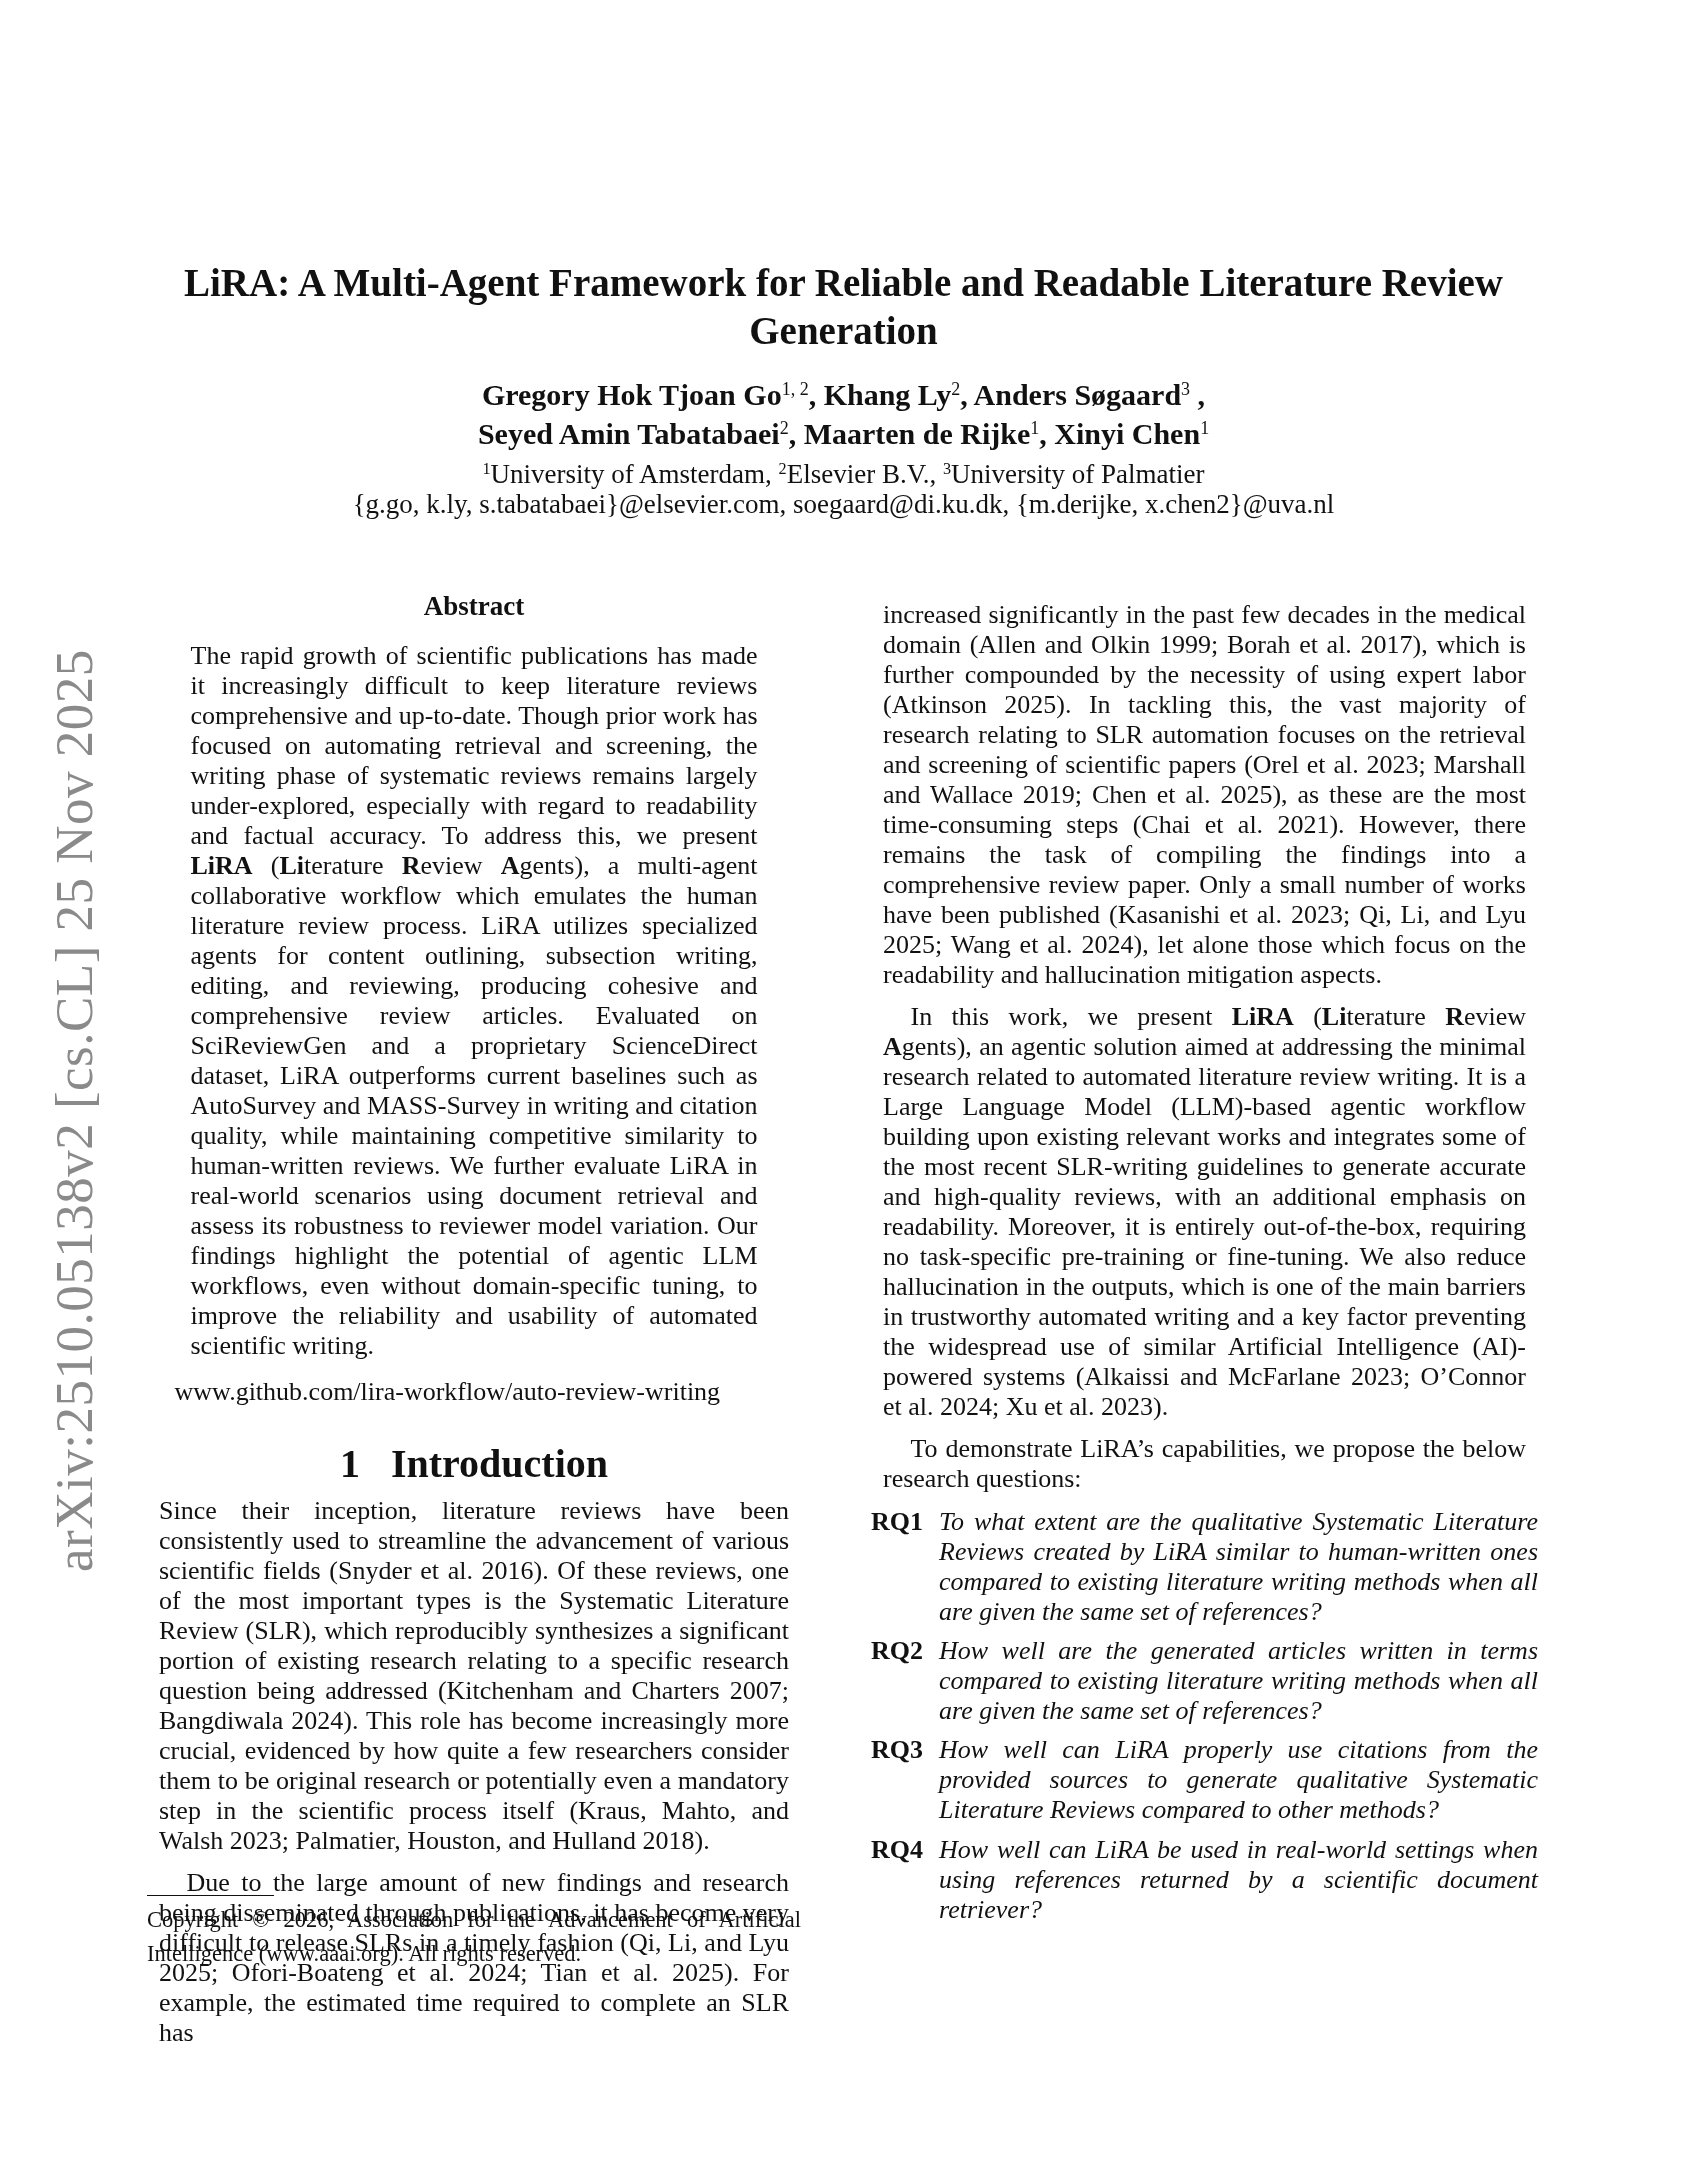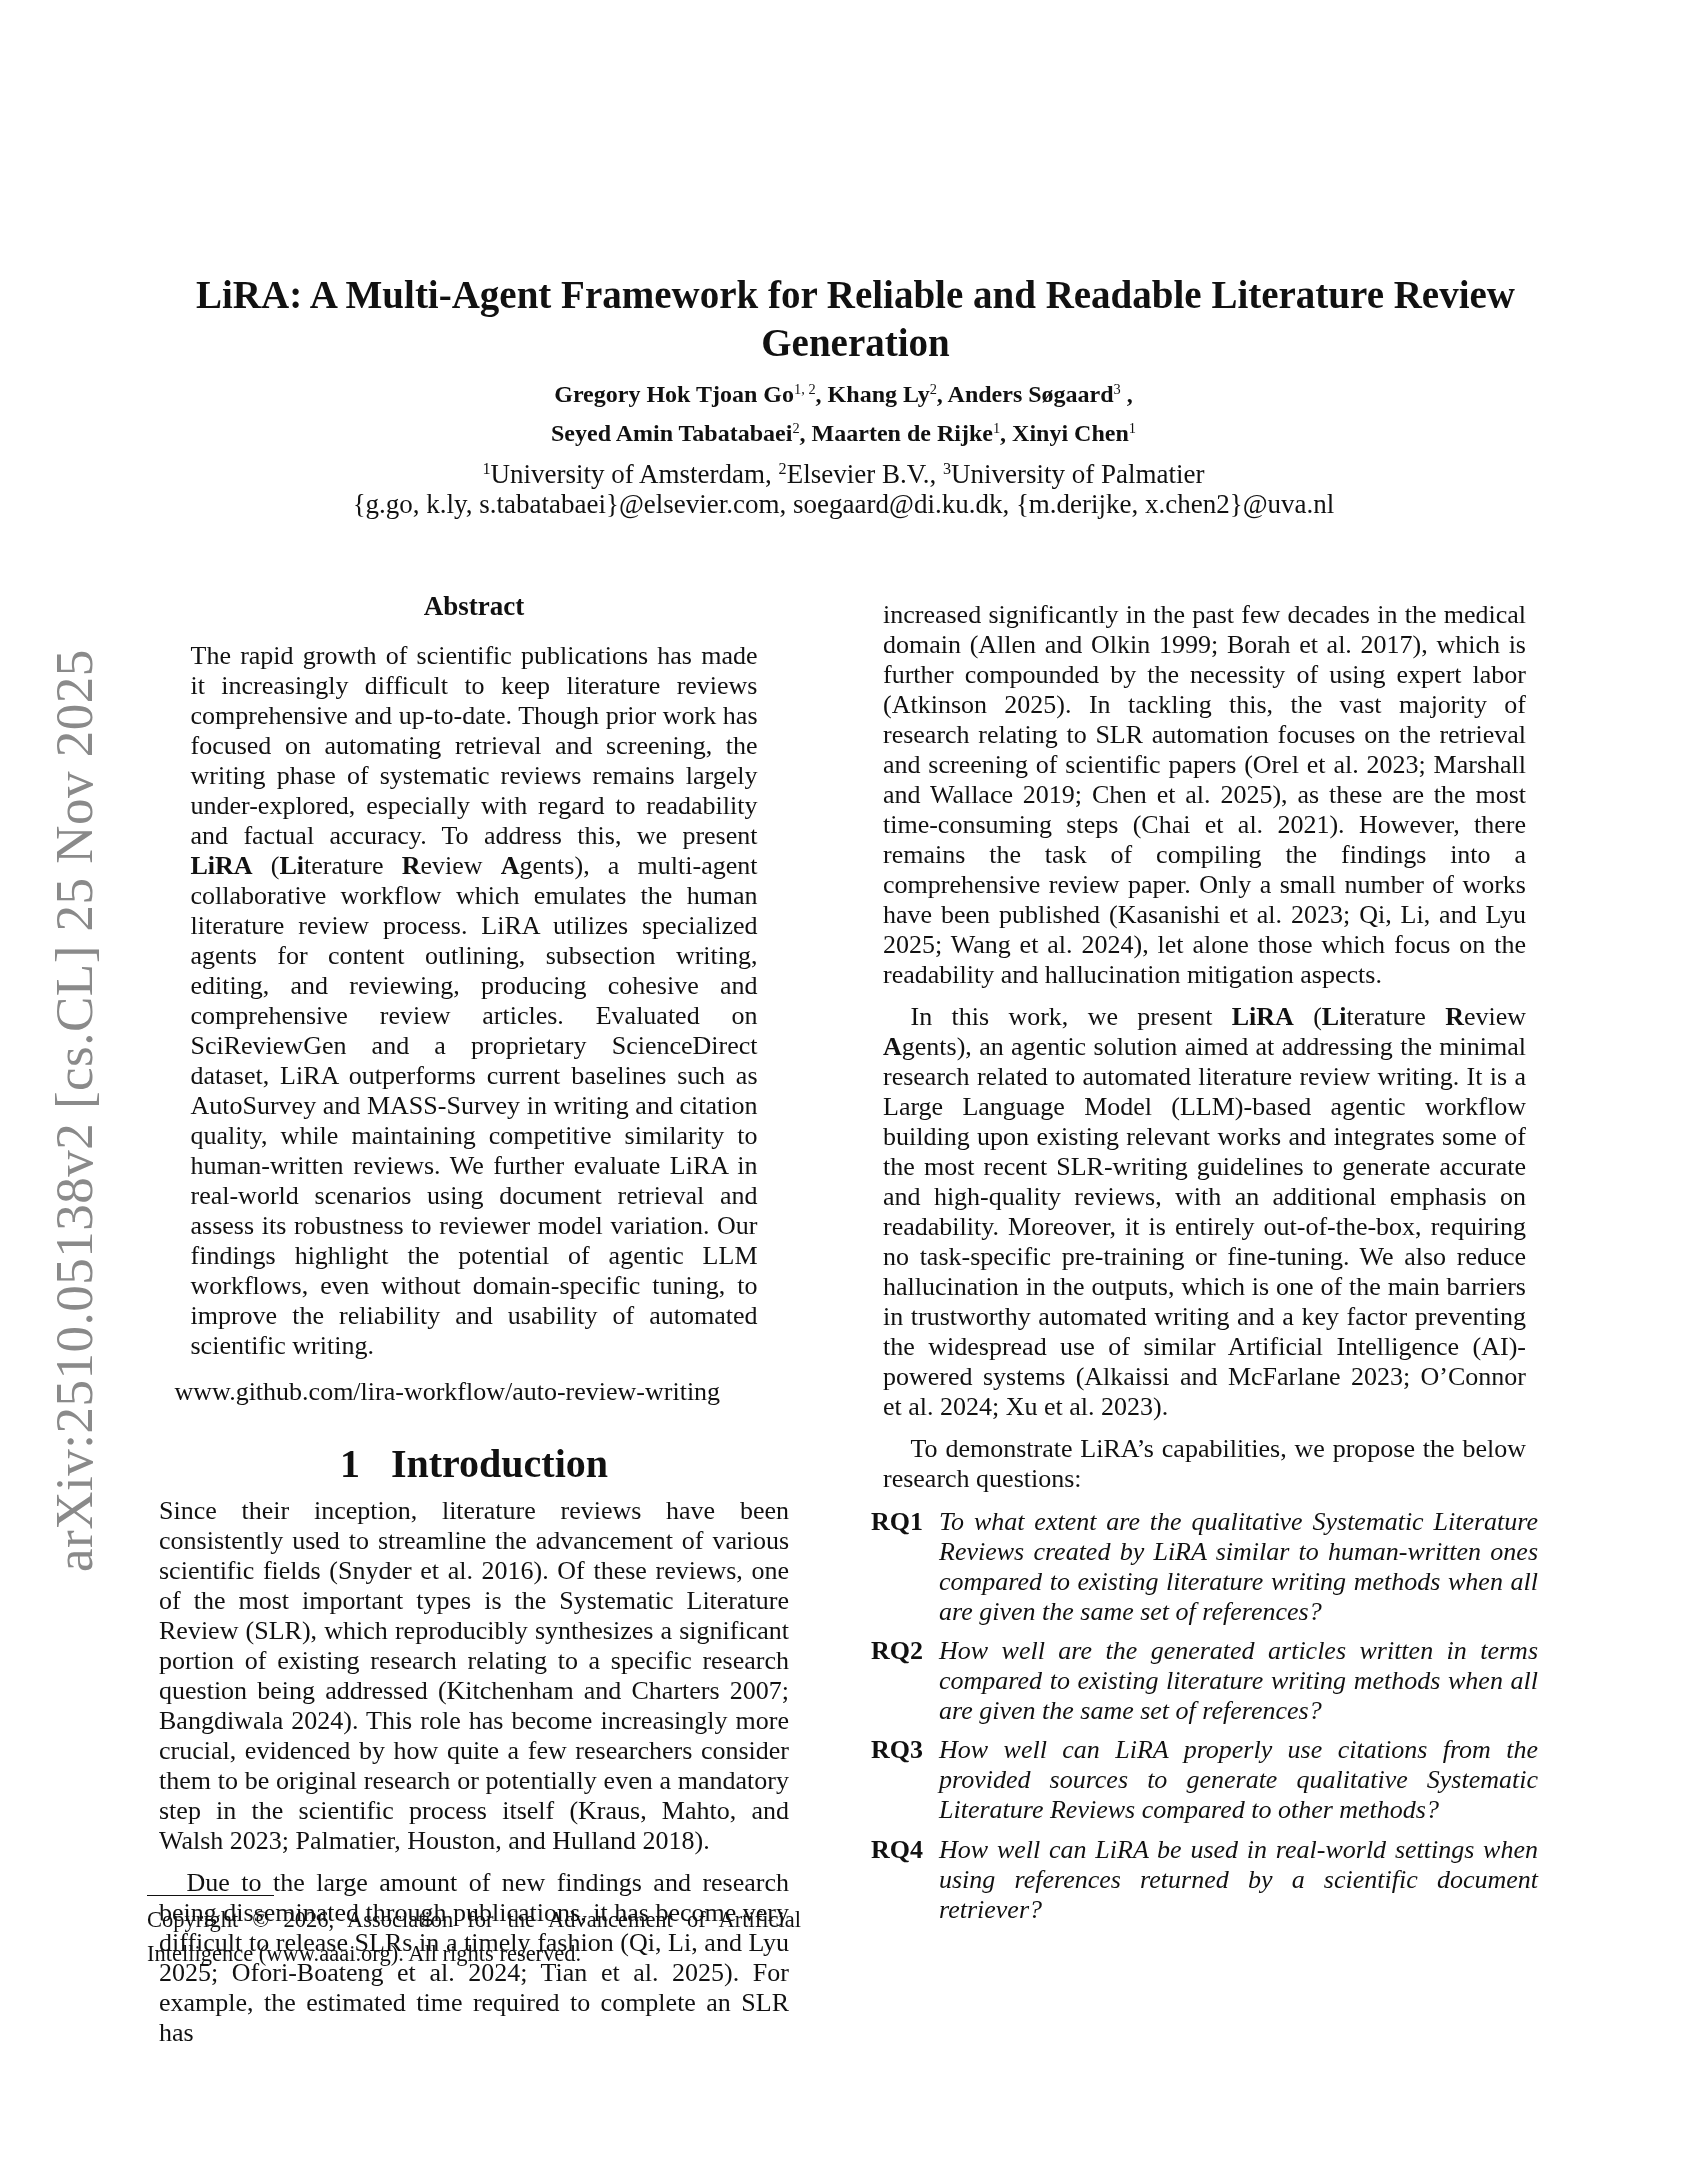--- a/index.html
+++ b/index.html
@@ -3,21 +3,21 @@
 <meta charset="utf-8">
 <style>
   html, body { margin:0; padding:0; background:#ffffff; }
   body { width:1686px; height:2182px; position:relative; overflow:hidden;
          font-family:"Liberation Serif", "DejaVu Serif", serif; color:#111; }
   .stamp { position:absolute; left:48px; top:1572px; transform-origin:0 0; transform:rotate(-90deg);
            white-space:nowrap; color:#8a8a8a; font-size:53px; letter-spacing:0.5px; line-height:1; }
   .title { position:absolute; left:138px; width:1411px; top:259px; text-align:center;
            font-weight:bold; font-size:39px; line-height:48px; }
   .authors { position:absolute; left:138px; width:1411px; top:375px; text-align:center;
-             font-weight:bold; font-size:24px; line-height:39px; }
+             font-weight:bold; font-size:30px; line-height:39px; }
   .authors sup, .affil sup { font-size:0.6em; font-weight:normal; vertical-align:0.55em; line-height:0; }
   .affil { position:absolute; left:138px; width:1411px; top:459px; text-align:center; font-size:27px; line-height:30px; }
   .col { position:absolute; font-size:26px; line-height:30px; text-align:justify; hyphens:none; }
   .col.left { left:147px; width:654px; top:588px; }
   .col.right { left:871px; width:667px; top:588px; }
   .abs-title { text-align:center; font-weight:bold; font-size:27px; margin:0 0 9px 0; line-height:37px; }
   .abstract { padding:0 27.5px 0 27.5px; margin:16px; }
   .code-label { font-weight:bold; margin:22px 0 0 0; }
   .code-url { padding-left:27.5px; margin:0; }
   .sec-title { text-align:center; font-weight:bold; font-size:40px; margin:37px 0 1.8px 0; line-height:40px; }
@@ -30,21 +30,21 @@
   .rq-text { font-style:italic; flex:1; text-align:justify; }
   .fn-rule { position:absolute; left:147px; top:1895px; width:127px; height:0.9px; background:#111; }
   .footnote { position:absolute; left:147px; width:654px; top:1903px; font-size:22.5px; line-height:34px; text-align:justify; }
   b { font-weight:bold; }
 </style>
 </head>
 <body>
 
 <div class="stamp">arXiv:2510.05138v2  [cs.CL]  25 Nov 2025</div>
 
-<h1 class="title" style="margin:12px;">LiRA: A Multi-Agent Framework for Reliable and Readable Literature Review Generation</h1>
+<h1 class="title" style="margin:0;">LiRA: A Multi-Agent Framework for Reliable and Readable Literature Review Generation</h1>
 
 <div class="authors">
   <div>
     <span>Gregory Hok Tjoan Go</span><sup>1, 2</sup>,
     <span>Khang Ly</span><sup>2</sup>,
     <span>Anders Søgaard</span><sup>3</sup> ,
   </div>
   <div>
     <span>Seyed Amin Tabatabaei</span><sup>2</sup>,
     <span>Maarten de Rijke</span><sup>1</sup>,

